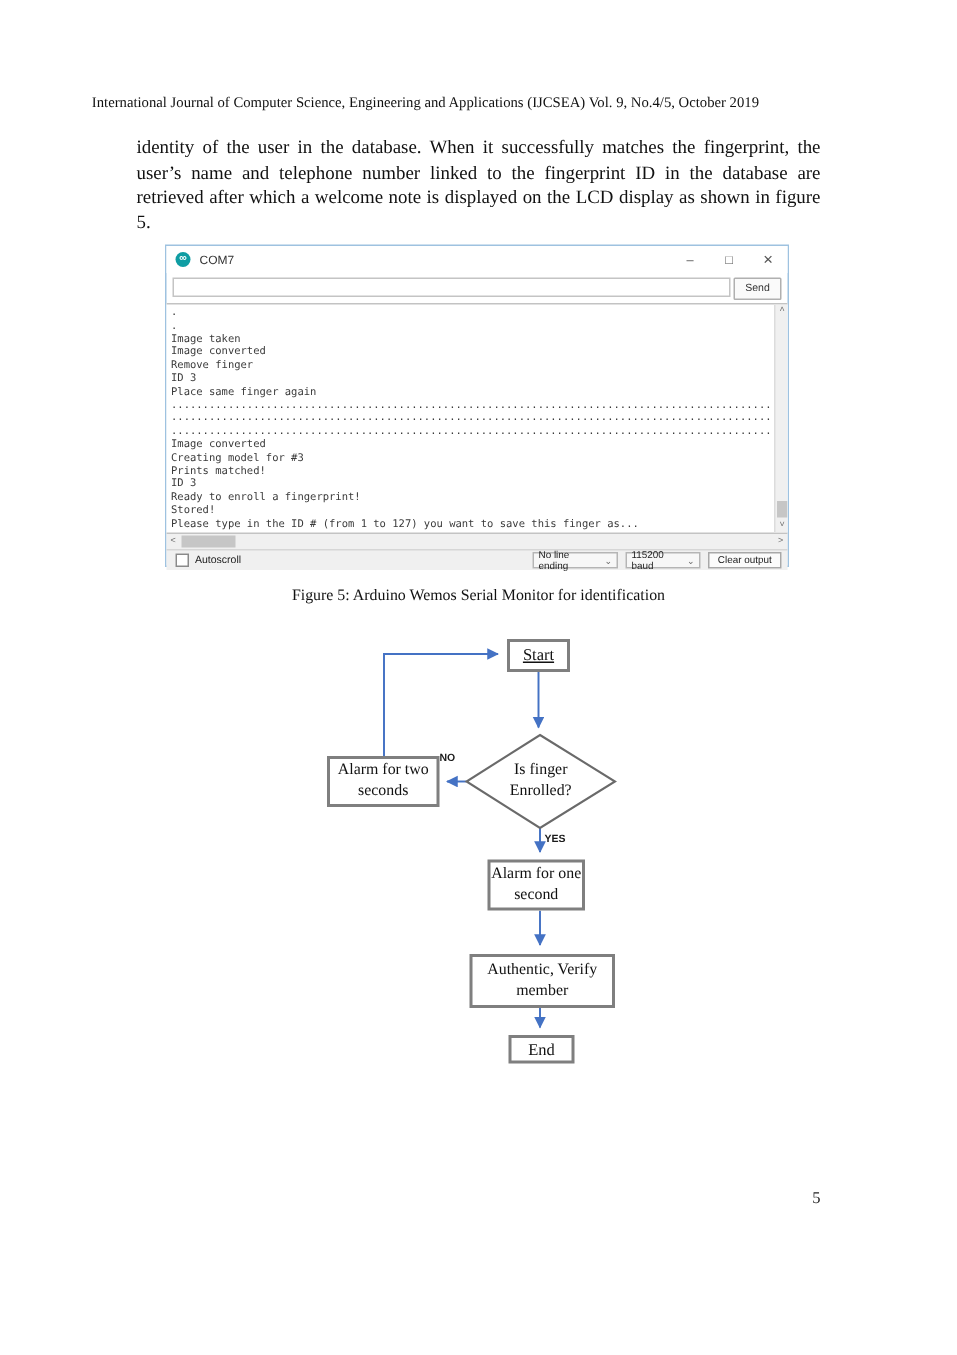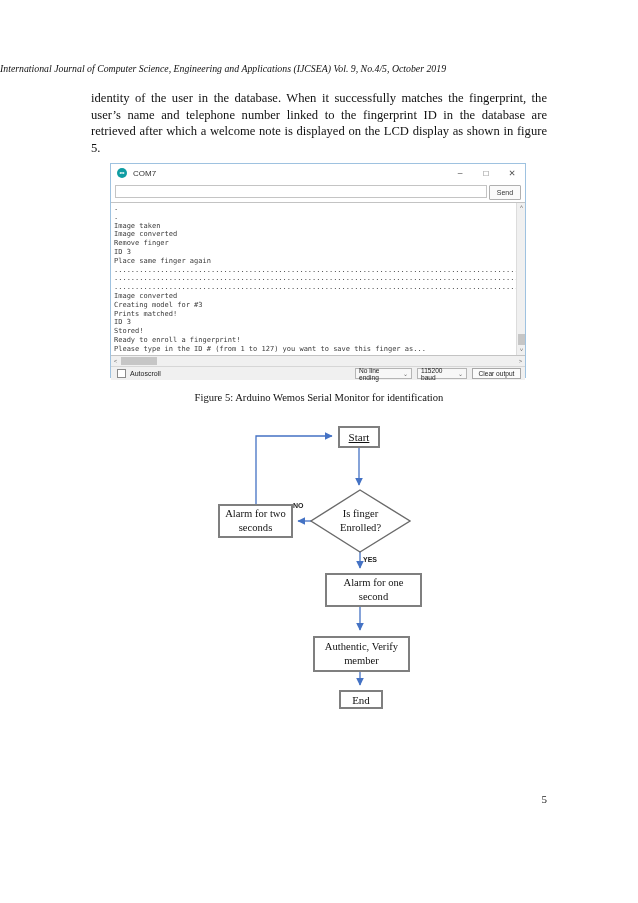--- a/index.html
+++ b/index.html
@@ -2,21 +2,21 @@
 <html><head>
 <meta charset="utf-8">
 <style>
   html,body{margin:0;padding:0;background:#ffffff;}
   #page{position:relative;width:638px;height:903px;background:#ffffff;overflow:hidden;
         font-family:"Liberation Serif",serif;color:#1a1a1a;}
 
   
   .journal-header{position:absolute;top:63px;left:0;width:638px;text-align:center;
 仿       font-size:9.8px;color:#111;}
-  .journal-header{position:absolute;top:63px;left:0;width:506px;text-align:left;font-size:9.8px;color:#111;font-style:italic;}
+  .journal-header{position:absolute;top:63px;left:0;width:506px;text-align:right;font-size:9.8px;color:#111;}
   .body-par{position:absolute;top:90px;left:91px;width:456px;font-size:12.6px;line-height:16.6px;
        text-align:justify;color:#111;}
   .fig-caption{position:absolute;left:0;width:638px;text-align:center;font-size:10.6px;color:#111;}
   #fig5-caption{top:392px;}
   #fig6-caption{top:727px;}
   .page-number{position:absolute;top:793px;left:91px;width:456px;text-align:right;font-size:11px;color:#222;}
 
   
   #serial-window{position:absolute;left:110px;top:163px;width:416px;height:215px;
       background:#ffffff;border:1px solid #9ec2e0;box-sizing:border-box;
@@ -60,21 +60,21 @@
       display:flex;align-items:center;justify-content:center;box-sizing:border-box;}
   .dd-lineending{width:57px;} .dd-baud{width:50px;}
 
   
   #flow-svg{position:absolute;left:0;top:0;width:638px;height:903px;pointer-events:none;}
   .flow-box{position:absolute;background:#fff;border:2px solid #7f7f7f;box-sizing:border-box;
       display:flex;align-items:center;justify-content:center;text-align:center;
       font-size:10.6px;line-height:14px;white-space:pre-line;color:#111;}
   #box-start{left:338px;top:426px;width:42px;height:22px;font-size:11px;text-decoration:underline;}
   #box-alarm-two{left:218px;top:504px;width:75px;height:34px;}
-  #box-alarm-one{left:325px;top:573px;width:97px;height:34px;}
+  #box-alarm-one{left:325px;top:573px;width:65px;height:34px;}
   #box-authentic{left:313px;top:636px;width:97px;height:36px;}
   #box-end{left:339px;top:690px;width:44px;height:19px;font-size:11px;}
   #diamond-label{position:absolute;left:313px;top:492px;width:95px;height:58px;background:transparent;
       display:flex;align-items:center;justify-content:center;text-align:center;
       font-size:10.6px;line-height:14px;white-space:pre-line;color:#111;}
   .branch-label{position:absolute;font-family:"Liberation Sans",sans-serif;font-weight:bold;
       font-size:7px;color:#1a1a1a;}
   #label-no{left:293px;top:502px;}
   #label-yes{left:363px;top:556px;}
 </style>
@@ -110,22 +110,22 @@
         <div class="out-line">Remove finger</div>
         <div class="out-line">ID 3</div>
         <div class="out-line">Place same finger again</div>
         <div class="out-line">........................................................................................................................</div>
         <div class="out-line">........................................................................................................................</div>
         <div class="out-line">........................................................................................................................</div>
         <div class="out-line">Image converted</div>
         <div class="out-line">Creating model for #3</div>
         <div class="out-line">Prints matched!</div>
         <div class="out-line">ID 3</div>
+        <div class="out-line">Ready to enroll a fingerprint!</div>
         <div class="out-line">Stored!</div>
-        <div class="out-line">Ready to enroll a fingerprint!</div>
         <div class="out-line">Please type in the ID # (from 1 to 127) you want to save this finger as...</div>
       </div>
       <div class="vscroll">
         <div class="arr up">˄</div>
         <div class="vthumb"></div>
         <div class="arr down">˅</div>
       </div>
     </div>
     <div class="hscroll">
       <div class="arr left">˂</div>

